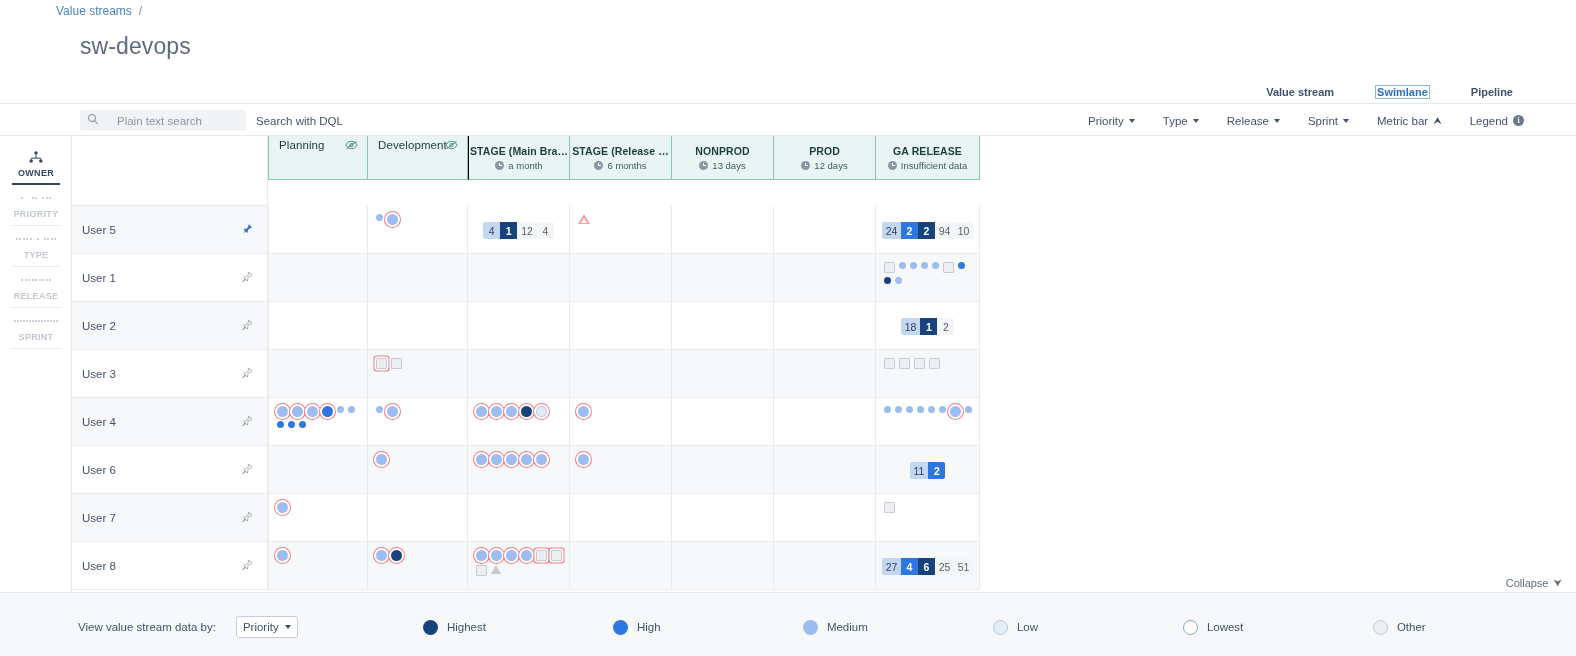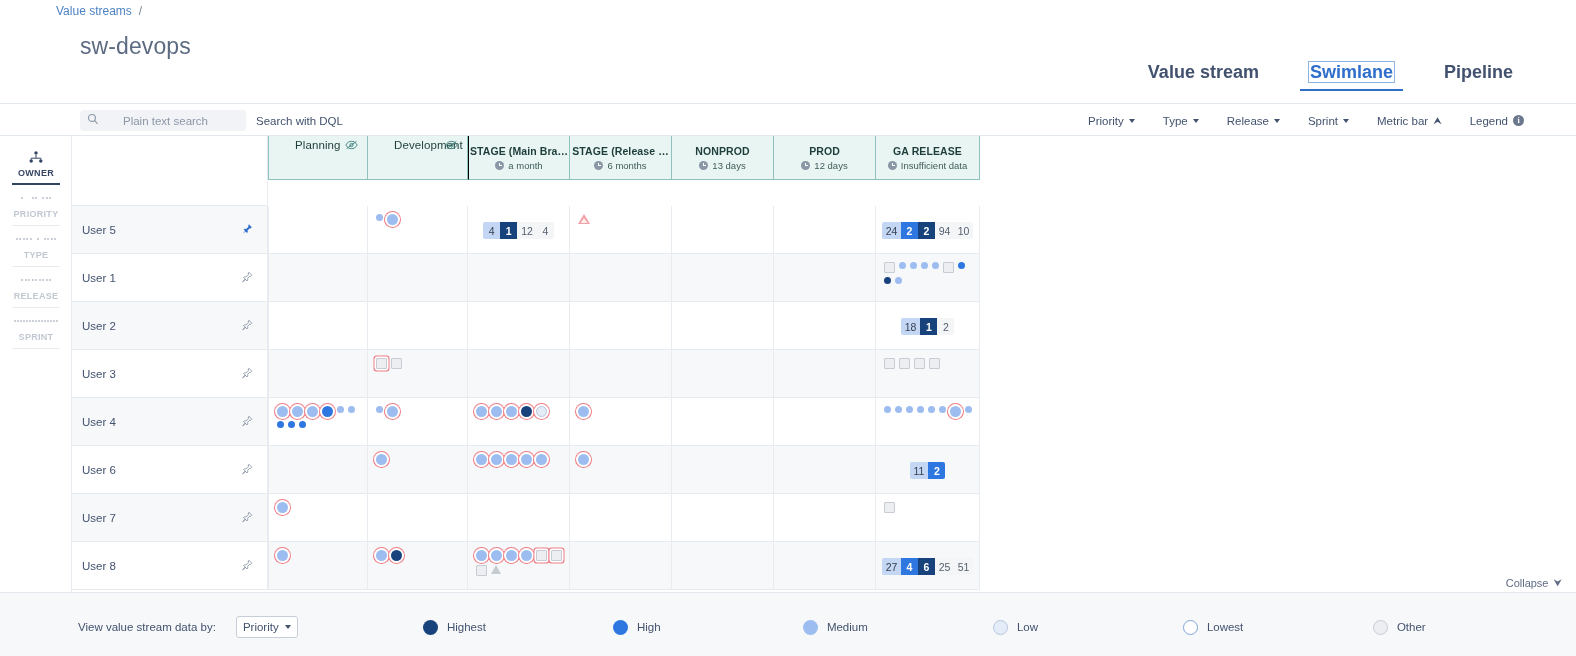--- a/index.html
+++ b/index.html
@@ -19,23 +19,23 @@
   .breadcrumb a { color:#4c83c3; text-decoration:none; cursor:pointer; }
   .breadcrumb .sep { color:#7a8699; }
   .page-title {
     position:absolute; left:80px; top:33px;
     font-size:23px; font-weight:400; color:#5d6b82;
     letter-spacing:0.1px;
   }
 
   
   .view-tabs {
-    position:absolute; right:46px; top:62px;
-    display:flex; align-items:flex-end; gap:16px;
-    font-size:18px; font-weight:bold;
+    position:absolute; right:46px; top:86px;
+    display:flex; align-items:flex-end; gap:8px;
+    font-size:11px; font-weight:bold;
   }
   .view-tab {
     padding:0 17px 8px 17px; color:#42526e; cursor:pointer; position:relative;
     white-space:nowrap;
   }
   .view-tab.active { color:#2f6fcb; }
   .view-tab.active .tlabel {
     outline:1px solid #8eb4e3; padding:0 1px;
   }
   .view-tab.active::after {
@@ -45,21 +45,21 @@
 
   
   .toolbar {
     position:absolute; left:0; top:103px; width:1576px; height:33px;
     border-top:1px solid #e3e7ee; border-bottom:1px solid #e3e7ee;
     background:#fff;
   }
   .search-box {
     position:absolute; left:80px; top:6px; width:166px; height:21px;
     background:#f1f3f6; border:1px solid #f1f3f6; border-radius:3px;
-    display:flex; align-items:center; padding-left:6px; gap:24px;
+    display:flex; align-items:center; padding-left:6px; gap:18px;
   }
   .search-box .ph { color:#8c97a8; font-size:11.5px; }
   .dql { position:absolute; left:256px; top:11px; font-size:11.5px; color:#42526e; cursor:pointer; }
   .filters { position:absolute; right:38px; top:0; height:33px; display:flex; align-items:center; gap:0; }
   .filter {
     display:flex; align-items:center; gap:5px;
     font-size:11.5px; color:#42526e; padding:0 14px; cursor:pointer;
     white-space:nowrap;
   }
   .caret { width:0; height:0; border-left:3.5px solid transparent; border-right:3.5px solid transparent; border-top:4.5px solid #42526e; display:inline-block; }
@@ -126,21 +126,21 @@
     gap:3px; position:relative;
   }
   .hcol .cname { font-size:10.5px; font-weight:bold; color:#1d3d3a; letter-spacing:0.1px; white-space:nowrap; overflow:hidden; }
   .hcol .cmeta { font-size:9.5px; color:#3f5d5a; display:flex; align-items:center; gap:4px; white-space:nowrap; }
   .clock { width:9px; height:9px; border-radius:50%; background:#8a97a6; position:relative; flex:none; }
   .clock::after { content:""; position:absolute; left:4px; top:2px; width:1px; height:3.2px; background:#fff; }
   .clock::before { content:""; position:absolute; left:4px; top:4.2px; width:3px; height:1px; background:#fff; }
   .hcol.tall { height:70px; justify-content:center; }
   .hcol .eyein { position:absolute; right:9px; top:50%; transform:translateY(-50%); cursor:pointer; line-height:0; }
   .hcol.withname-left { align-items:flex-start; padding-left:10px; }
-  .hcol.withname-left .cname { font-weight:normal; font-size:11.5px;margin-left:16px; }
+  .hcol.withname-left .cname { font-weight:normal; font-size:11.5px; }
 
   
   .grid-body { position:absolute; left:268px; top:70px; width:712px; }
   .brow { display:flex; }
   .brow:nth-child(odd) .bcell { background:#ffffff; }
   .brow:nth-child(even) .bcell { background:#f7f8fa; }
   .bcell {
     border-bottom:1px solid #e8ebf0; border-right:1px solid #e8ebf0;
     padding:8px 5px 4px 8px; position:relative; overflow:hidden;
   }

